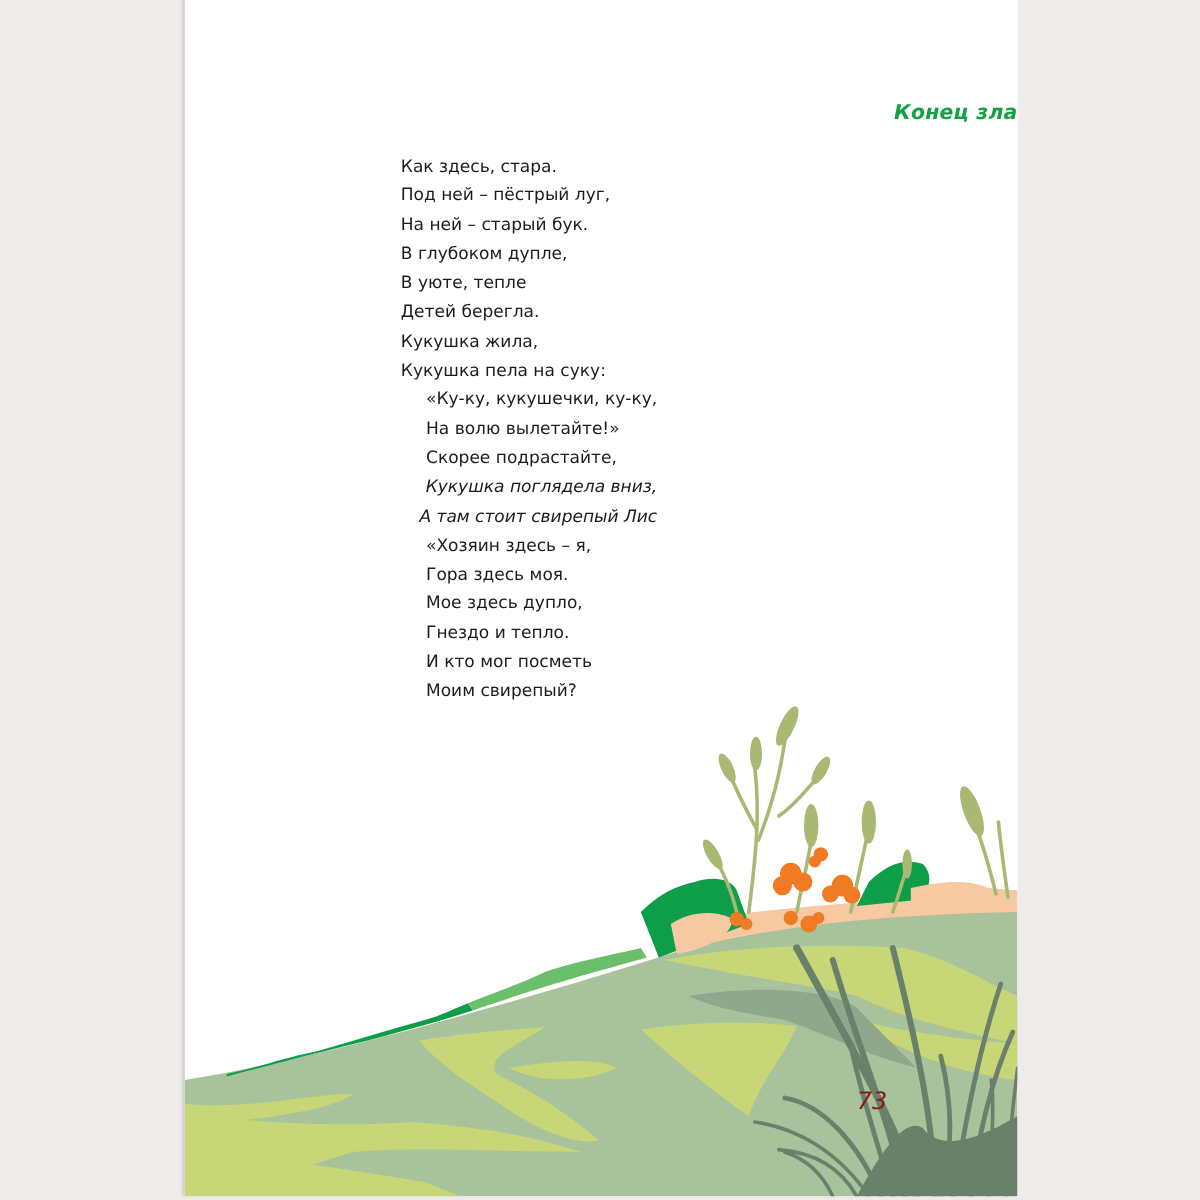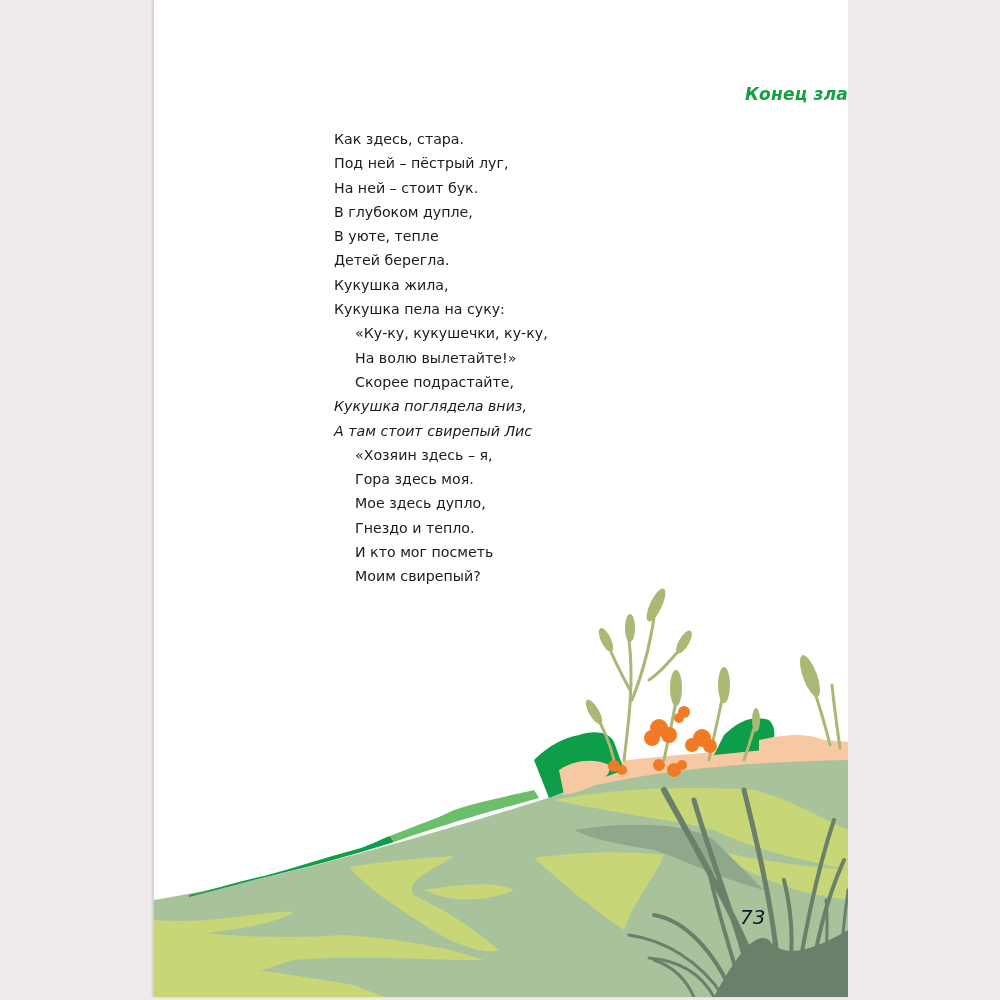--- a/index.html
+++ b/index.html
@@ -19,26 +19,26 @@
     font-family: "DejaVu Sans", sans-serif; font-weight: bold; font-style: italic;
     font-size: 17px; color: #17a043; letter-spacing: 0.2px;
   }
   .poem {
     position: absolute; left: 180px; top: 127px;
     font-family: "DejaVu Sans", sans-serif; font-size: 14.2px; color: #1a1a1a;
     line-height: 24.3px;
   }
   .poem .line { display: block; white-space: nowrap; }
   .poem .indent { padding-left: 21px; }
-  .poem .italic { font-style: italic; }
+  .poem .italic { font-style: italic; text-align: right; }
   .illustration { position: absolute; left: 0; top: 0; width: 694px; height: 997px; }
   .page-number {
-    position: absolute; left: 586px; top: 905px;
+    position: absolute; left: 560px; top: 905px;
     font-family: "DejaVu Sans", sans-serif; font-style: italic; font-size: 20px;
-    color: #0f172a;
+    color: #7f1d1d;
   }
 </style>
 </head>
 <body>
 
 <div class="page">
 
   <svg class="illustration" viewBox="0 0 694 997" width="694" height="997">
 
     <path d="M0,900 C120,880 260,840 420,790 C520,765 610,760 694,755 L694,997 L0,997 Z" fill="#a8c29c"></path>
@@ -119,21 +119,21 @@
       <path d="M540,997 C530,975 515,965 500,960" stroke-width="3"></path>
     </g>
     <path d="M560,997 C580,960 600,930 615,940 C630,960 660,950 694,930 L694,997 Z" fill="#6b806b"></path>
   </svg>
 
   <div class="title">Конец зла</div>
 
   <div class="poem">
     <span class="line">Как здесь, стара.</span>
     <span class="line">Под ней – пёстрый луг,</span>
-    <span class="line">На ней – стоит бук.</span>
+    <span class="line">На ней – старый бук.</span>
     <span class="line">В глубоком дупле,</span>
     <span class="line">В уюте, тепле</span>
     <span class="line">Детей берегла.</span>
     <span class="line">Кукушка жила,</span>
     <span class="line">Кукушка пела на суку:</span>
     <span class="line indent">«Ку-ку, кукушечки, ку-ку,</span>
     <span class="line indent">На волю вылетайте!»</span>
     <span class="line indent">Скорее подрастайте,</span>
     <span class="line italic">Кукушка поглядела вниз,</span>
     <span class="line italic">А там стоит свирепый Лис</span>

